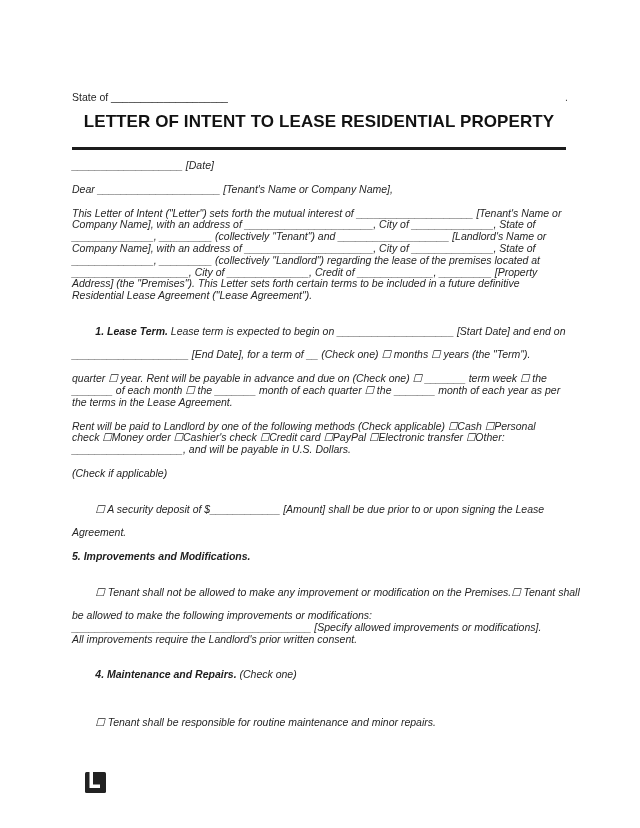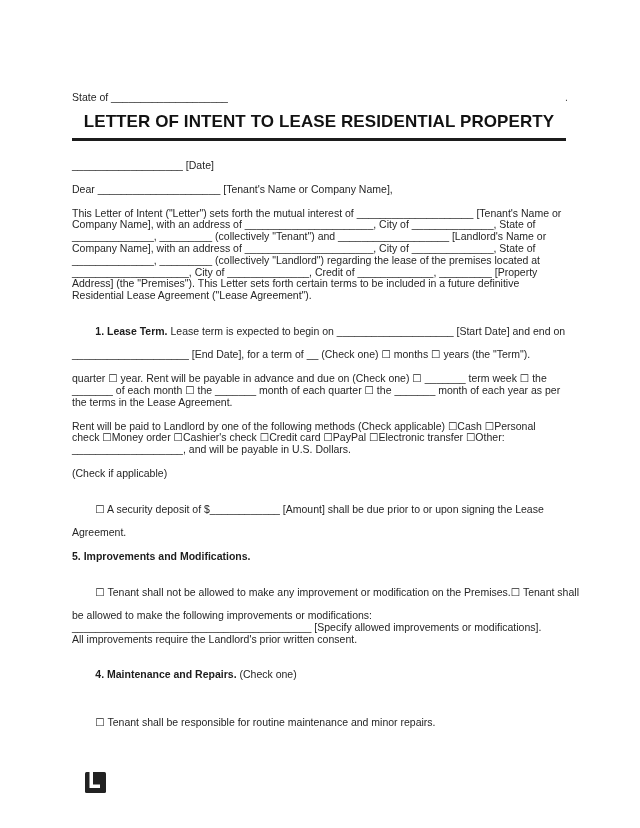--- a/index.html
+++ b/index.html
@@ -21,30 +21,30 @@
   .state-row .state-text { white-space: pre; }
   .corner-mark { color: #4a4a4a; }
 
   .doc-title {
     position: absolute; top: 112px; left: 72px; width: 494px;
     text-align: center;
     font-weight: bold;
     font-size: 17px;
     color: #121212;
     letter-spacing: 0.1px;
-    padding-bottom: 6px;
+    padding-bottom: 15px;
     border-bottom: 3px solid #1c1c1c;
     white-space: nowrap;
   }
 
   .flow {
     position: absolute; top: 160px; left: 72px; width: 505px;
   }
   .para { margin-bottom: 12px; }
-  .ln { line-height: 11.8px; white-space: pre; }
+  .ln { line-height: 11.8px; white-space: pre; font-style: italic; }
   b { color: #1d1d1d; }
 
   .cb { display: inline; }
 
   .logo {
     position: absolute; left: 85px; top: 772px; width: 21px; height: 21px;
   }
   .logo svg { display: block; }
 </style>
 </head>

